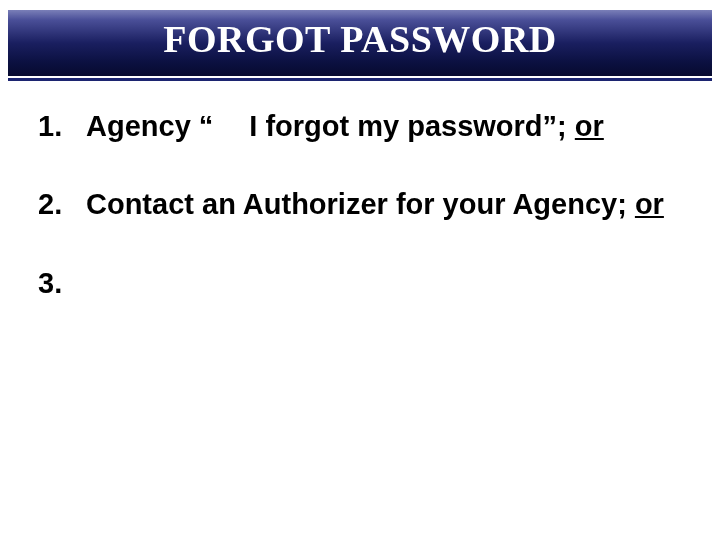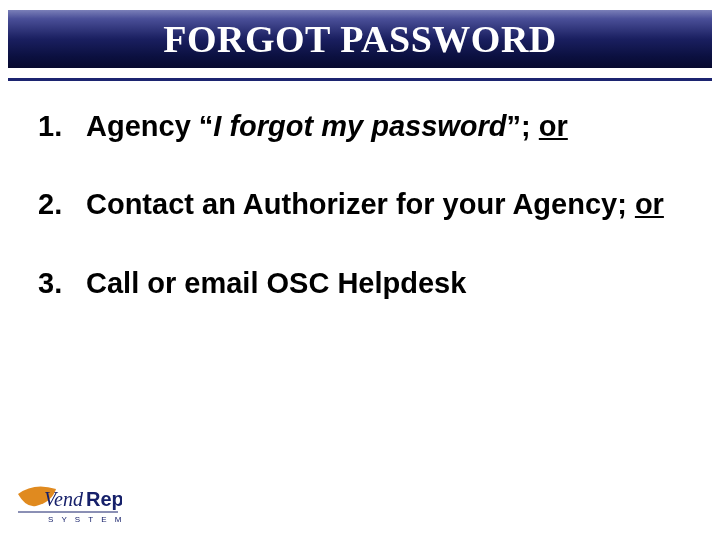--- a/index.html
+++ b/index.html
@@ -1,21 +1,21 @@
 <!DOCTYPE html>
 <html><head>
 <meta charset="utf-8">
 <style>
   * { box-sizing: border-box; margin: 0; padding: 0; }
   html, body { width: 720px; height: 540px; background: #fff; font-family: Arial, Helvetica, sans-serif; }
   .slide { width: 720px; height: 540px; position: relative; background: #fff; }
   .title-bar {
     position: absolute;
     top: 10px; left: 8px; right: 8px;
-    height: 58px;
+    height: 66px;
     background: linear-gradient(to bottom, #7a7fb8 0%, #4a4f98 15%, #1a1f60 50%, #0b1040 80%, #070a2f 100%);
     text-align: center;
     line-height: 58px;
   }
   .title-bar .title {
     color: #fff;
     font-family: "Times New Roman", Times, serif;
     font-weight: bold;
     font-size: 38px;
     letter-spacing: 0.5px;
@@ -38,21 +38,21 @@
     line-height: 1.25;
     padding-left: 48px;
     position: relative;
   }
   .content li .num {
     position: absolute;
     left: 0;
     top: 0;
     font-weight: bold;
   }
-  .italic { font-style: italic; font-weight: bold; }
+  .italic { font-weight: bold; margin-left: 36px; }
   .or-word { font-weight: bold; text-decoration: underline; }
   .logo {
     position: absolute;
     left: 12px; bottom: 12px;
     width: 110px; height: 48px;
   }
   .logo svg { width: 110px; height: 48px; }
 </style>
 </head>
 <body>
@@ -76,29 +76,19 @@
       </div>
       <div class="item">
         <li style="list-style:none;">
           <span class="num">2.</span>
           <span>Contact an Authorizer for your Agency; </span><span class="or-word">or</span>
         </li>
       </div>
       <div class="item">
         <li style="list-style:none;">
           <span class="num">3.</span>
-          <span>Call or email OSC Helpdesk</span>
         </li>
       </div>
     </div>
   </div>
 
-  <div class="logo">
-    <svg viewBox="0 0 110 48">
-      <path d="M 6 14 Q 22 2 44 9 Q 40 22 24 26 Q 14 28 6 14 Z" fill="#e08a1f"></path>
-      <text x="32" y="26" font-family="Georgia, 'Times New Roman', serif" font-size="20" font-style="italic" fill="#16206a">Vend</text>
-      <text x="74" y="26" font-family="Arial, sans-serif" font-size="20" font-weight="bold" fill="#16206a">Rep</text>
-      <line x1="6" y1="32" x2="106" y2="32" stroke="#16206a" stroke-width="1"></line>
-      <text x="36" y="42" font-family="Arial, sans-serif" font-size="8" letter-spacing="3" fill="#16206a">S Y S T E M</text>
-    </svg>
-  </div>
 
 </div>
 
 </body></html>

